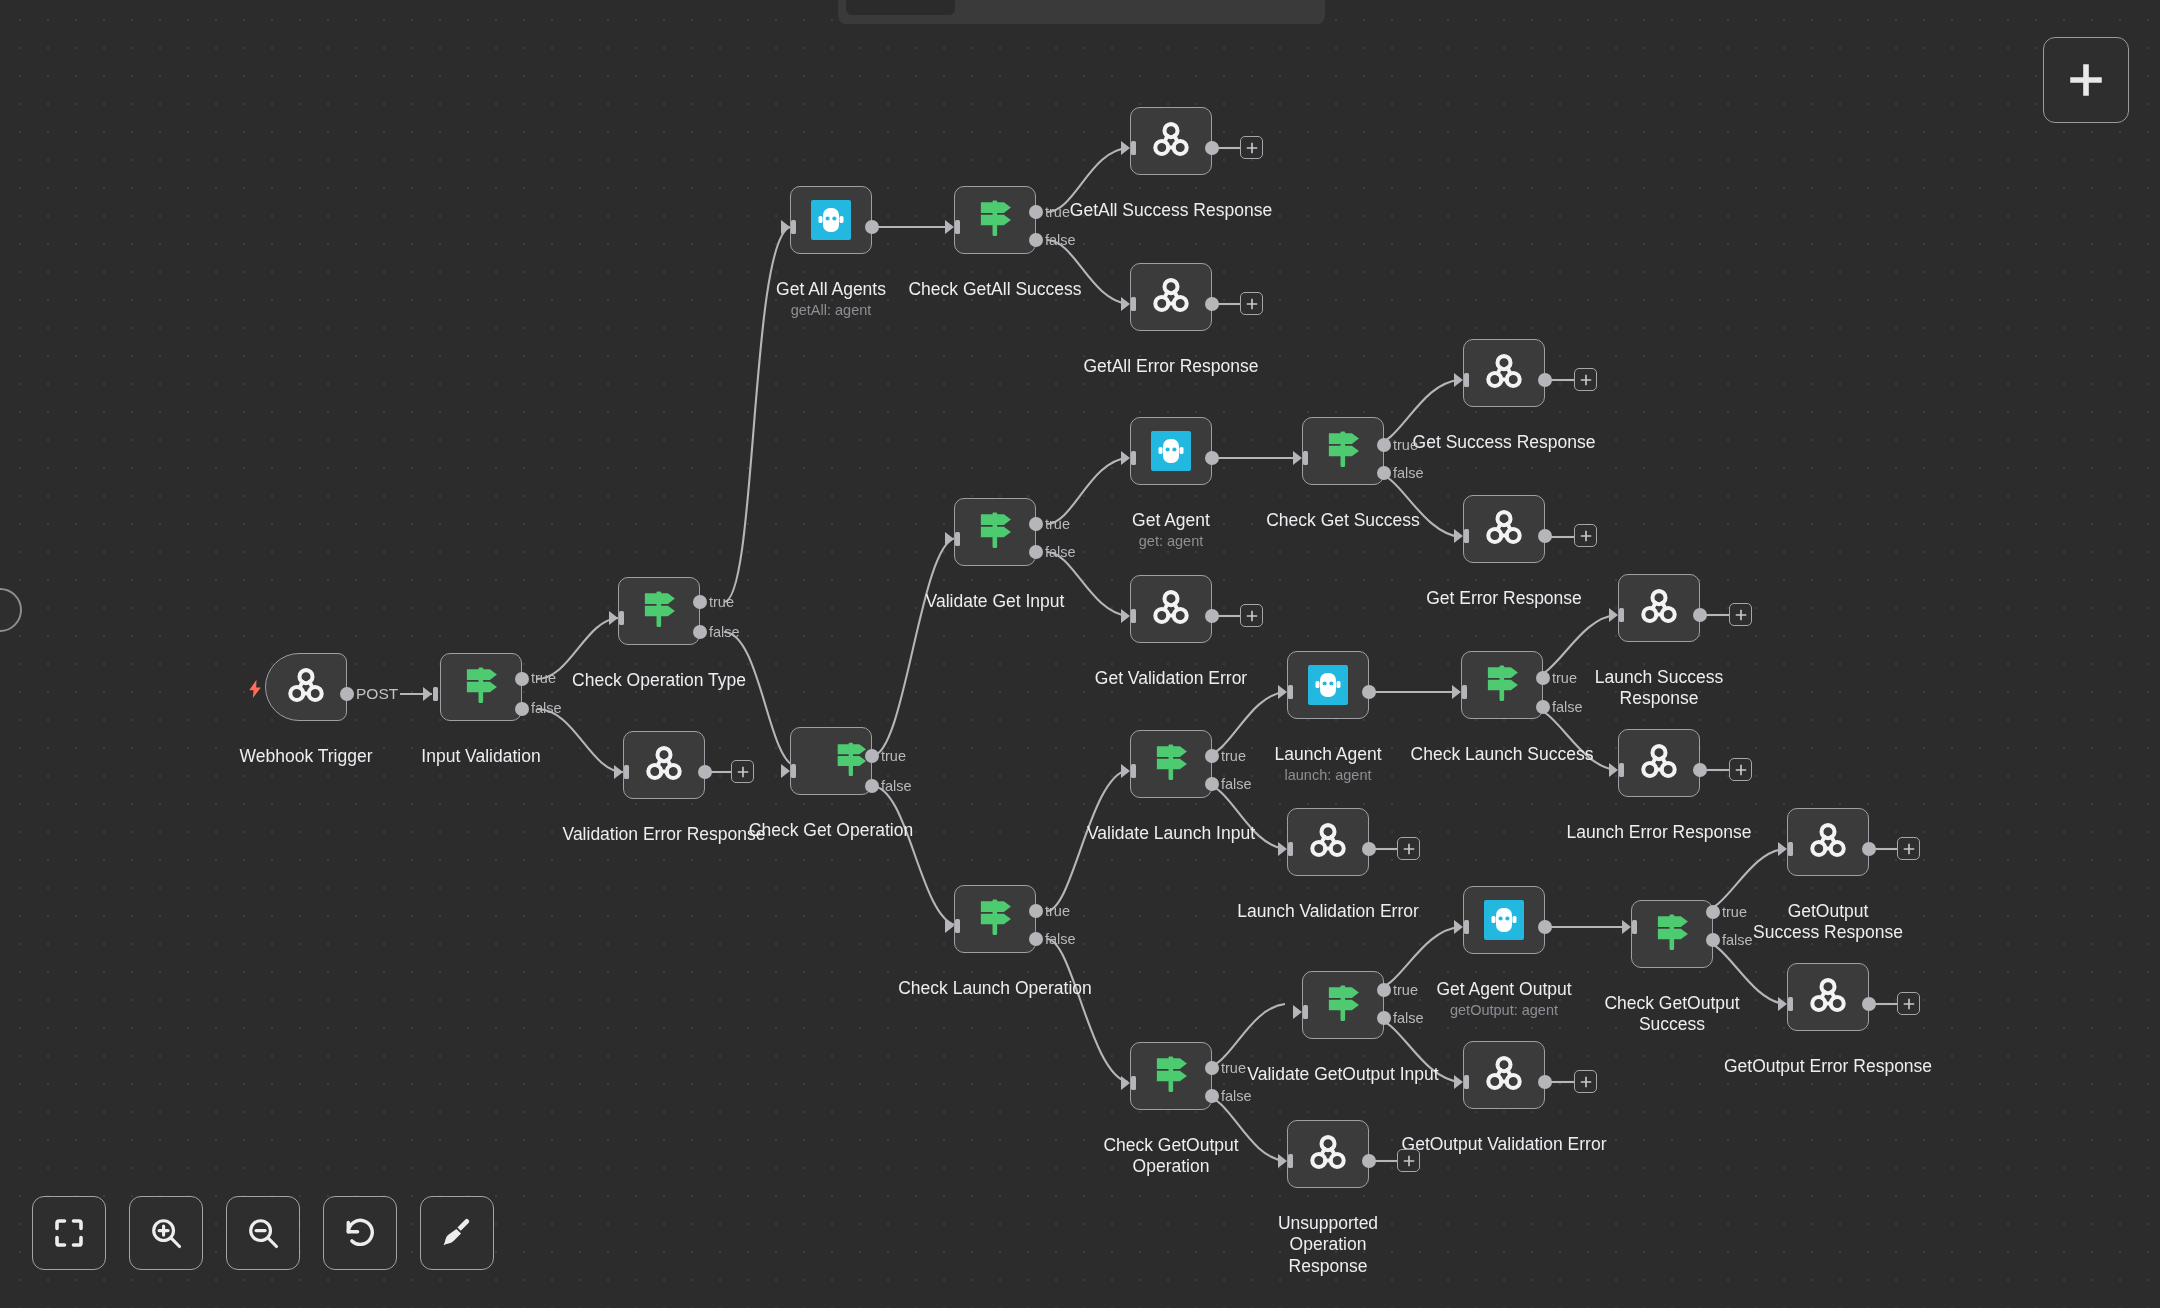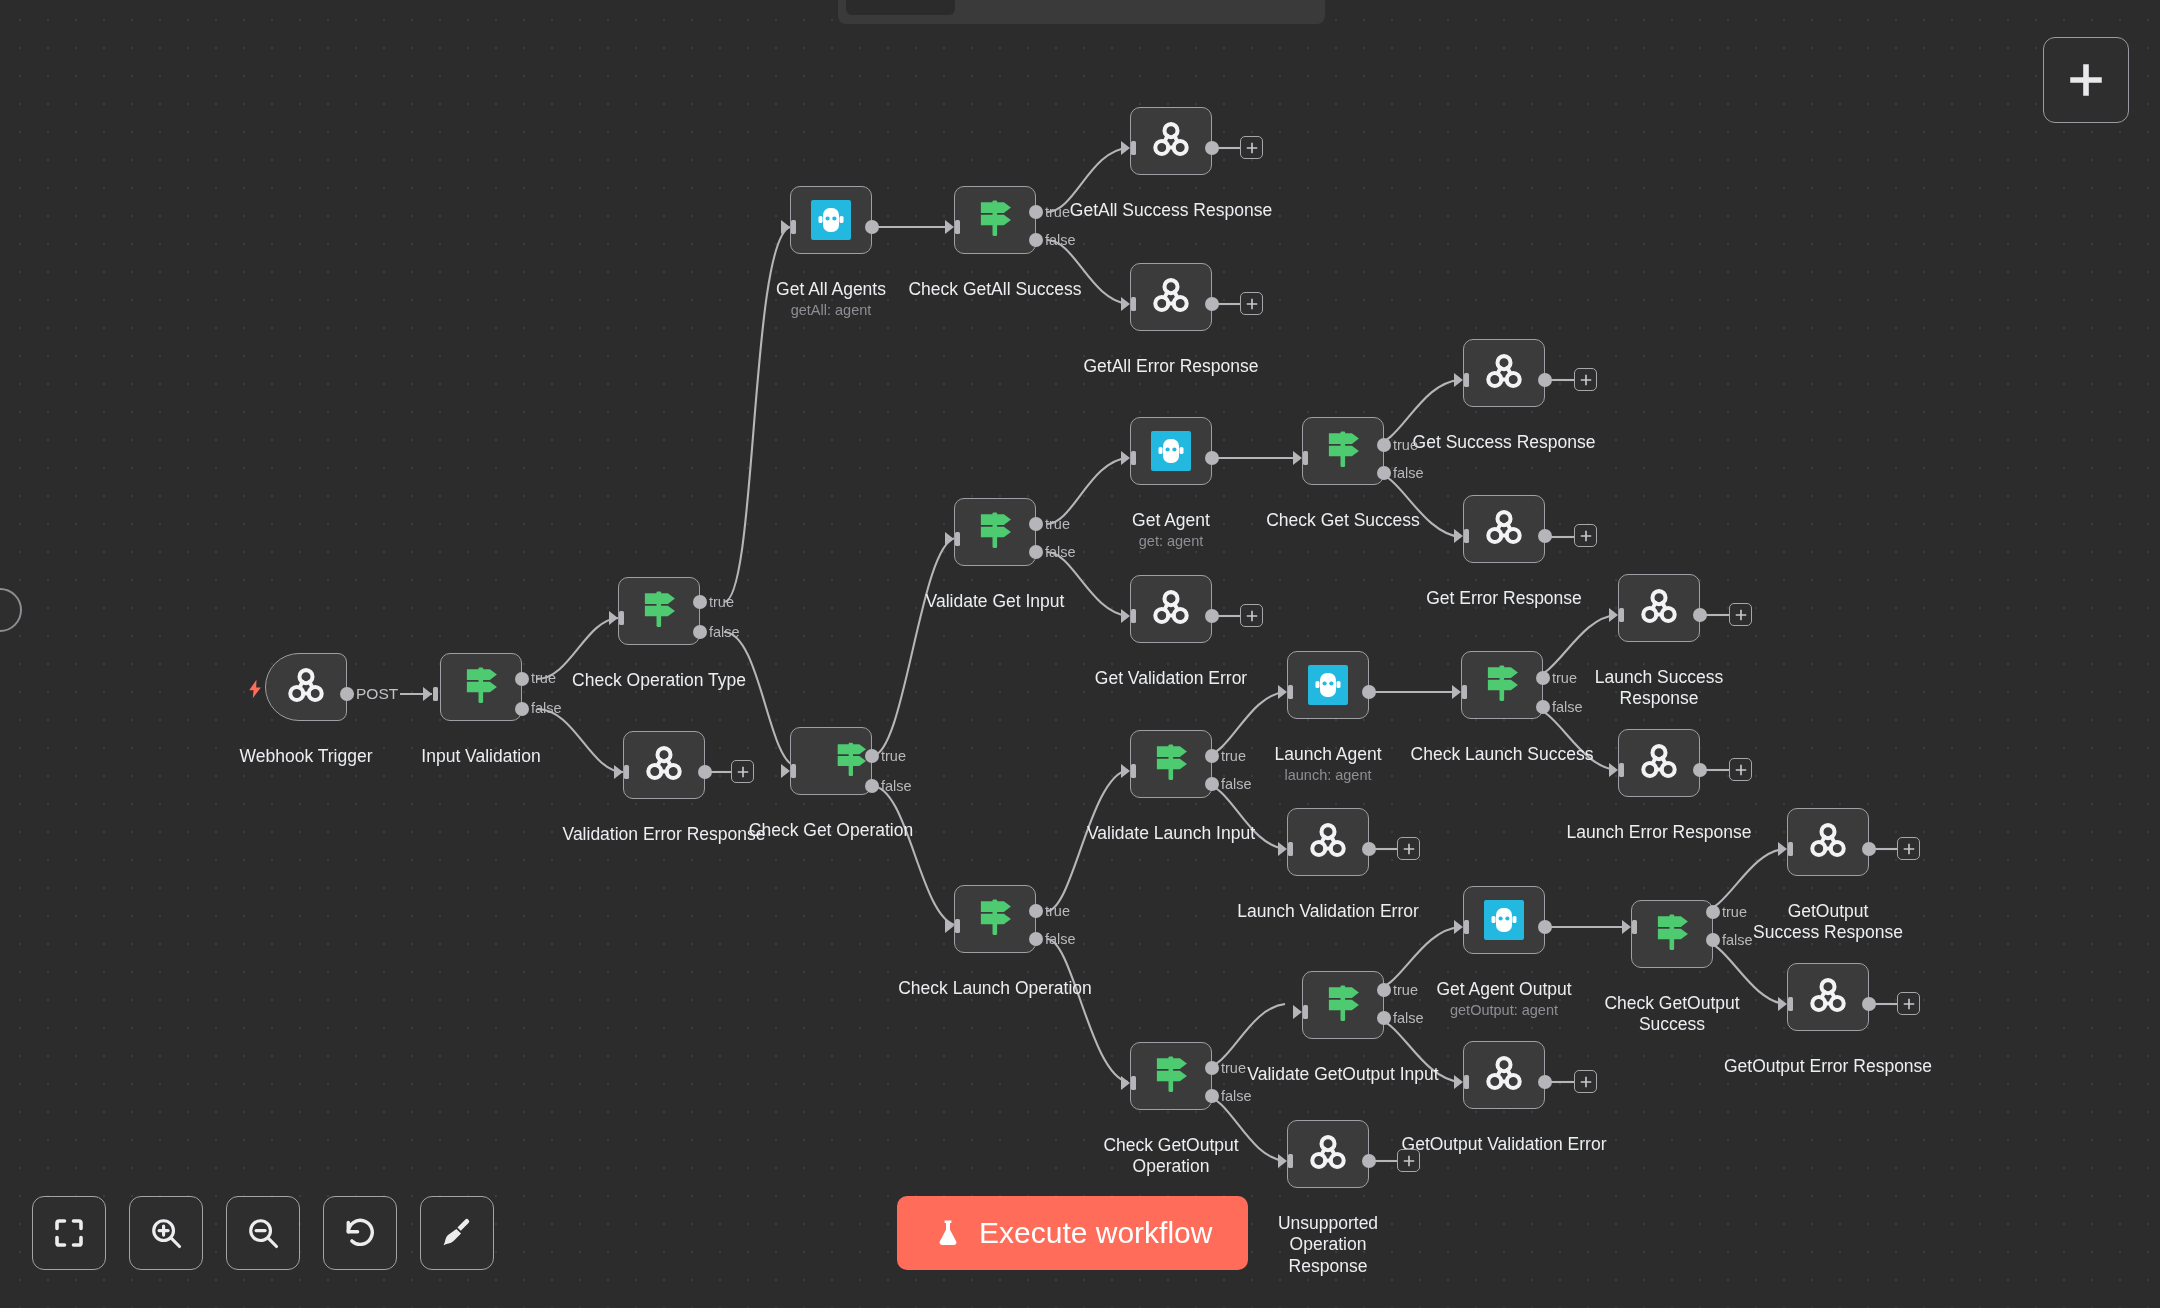--- a/index.html
+++ b/index.html
@@ -957,20 +957,14 @@
     <div class="tool">
       <svg viewBox="0 0 24 24">
         <g fill="#ededf0">
           <path d="M19.6 3.2a1.5 1.5 0 0 1 .1 2.2l-5.2 5.1-2.2-2.2 5.1-5.2a1.5 1.5 0 0 1 2.2.1z"></path>
           <path d="M11.6 9.3 14.7 12.4 9.9 17.2c-1.1 1.1-2.4 1.6-4.2 2-.9.2-1.5.4-2 .9l-.6-.6c.5-.5.7-1.1.9-2 .4-1.8.9-3.1 2-4.2z"></path>
         </g>
       </svg>
     </div>
   </div>
 
-  <div id="execbtn">
-    <svg class="flask" viewBox="0 0 24 24">
-      <path d="M9.3 2h5.4v1.9h-1.1v5.4l4.9 9.2A2.1 2.1 0 0 1 16.6 21.6H7.4A2.1 2.1 0 0 1 5.5 18.5l4.9-9.2V3.9H9.3z" fill="#ffffff"></path>
-    </svg>
-    <span class="txt">Execute workflow</span>
-  </div>
 
 </div>
 
 </body></html>

